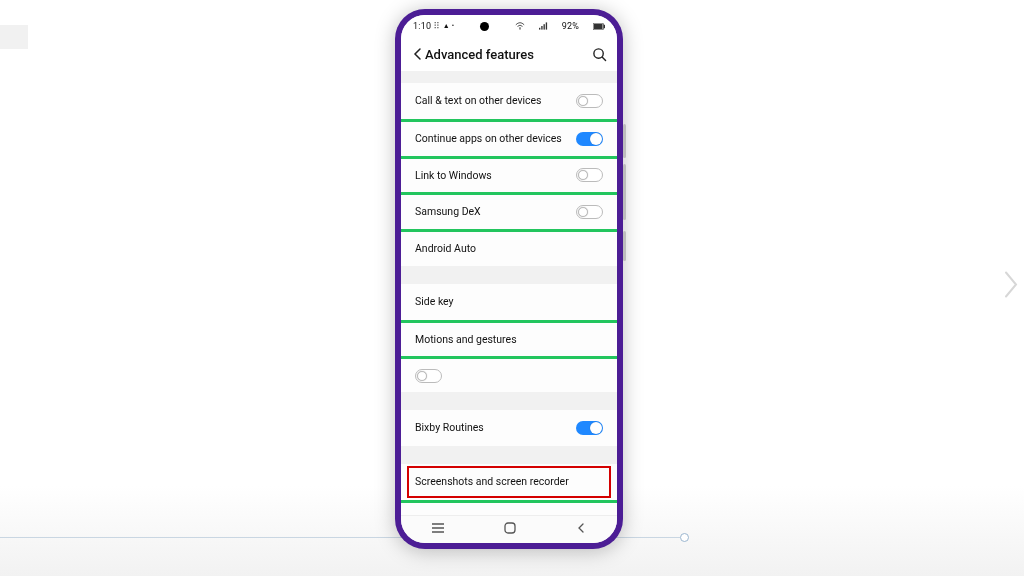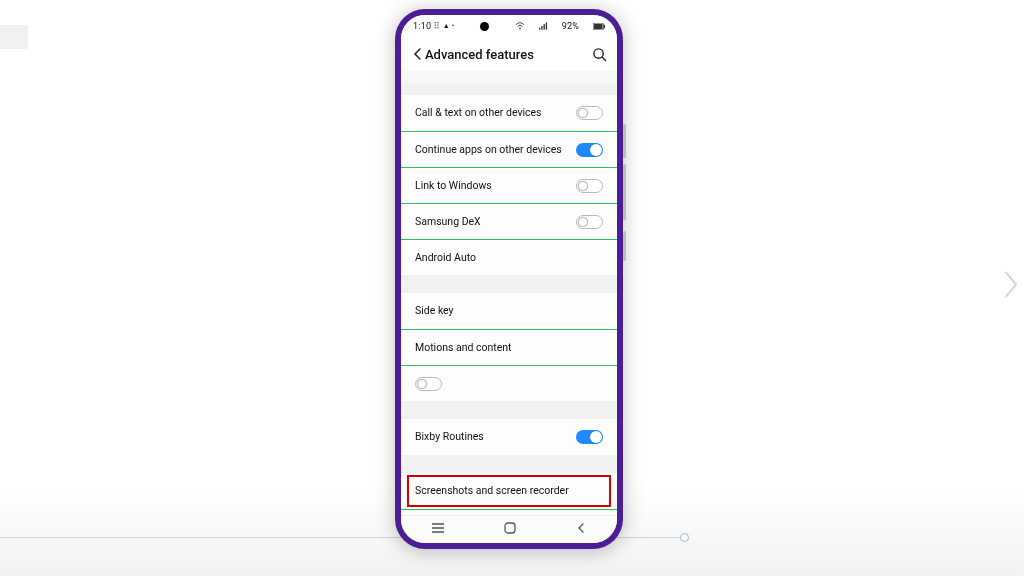--- a/index.html
+++ b/index.html
@@ -22,24 +22,24 @@
   .status-right { display: flex; align-items: center; gap: 14px; }
   .status-left { display: flex; align-items: center; gap: 2px; }
   .status-left .dots { color: #666; letter-spacing: 1px; }
   .wifi-icon, .sig-icon, .batt-icon { display: inline-block; }
   .batt-icon svg, .wifi-icon svg, .sig-icon svg { display: block; }
 
   .appbar { height: 34px; background: #fff; display: flex; align-items: center; padding: 0 10px; gap: 0; }
   .appbar-title { font-size: 13px; font-weight: 500; color: #111; flex: 1; }
   .back-chevron, .search-glass { display: flex; align-items: center; justify-content: center; }
 
-  .content { flex: 1; overflow: hidden; background: #f3f3f3; margin-top: 12px; }
+  .content { flex: 1; overflow: hidden; background: #f3f3f3; }
   .group { background: #fdfdfd; }
   .row { min-height: 36px; display: flex; align-items: center; justify-content: space-between; padding: 0 14px; background: #fdfdfd; }
-  .row + .row { border-top: 1px solid #22c55e; }
+  .row + .row { border-top: 3px solid #22c55e; }
   .row-label { font-size: 10.5px; color: #111; line-height: 1.3; padding: 10px 0; padding-right: 6px; }
   .spacer { height: 18px; background: #f1f1f1; }
   .spacer-sm { height: 12px; background: #f1f1f1; }
   .highlight { position: relative; }
   .highlight::after { content: ""; position: absolute; left: 6px; right: 6px; top: 2px; bottom: 2px; border: 2px solid #d40000; pointer-events: none; }
 
   .toggle { position: relative; width: 27px; height: 14px; border-radius: 8px; flex-shrink: 0; }
   .toggle .knob { position: absolute; width: 12px; height: 12px; border-radius: 50%; top: 1px; background: #fff; box-shadow: 0 0 1px rgba(0,0,0,.3); }
   .toggle.off { background: #fff; border: 1px solid #bbb; }
   .toggle.off .knob { left: 1px; background: #fff; border: 1px solid #bbb; width: 10px; height: 10px; }
@@ -147,21 +147,21 @@
             <span class="row-label">Android Auto</span>
           </div>
         </div>
 
         <div class="spacer"></div>
         <div class="group">
           <div class="row">
             <span class="row-label">Side key</span>
           </div>
           <div class="row">
-            <span class="row-label">Motions and content</span>
+            <span class="row-label">Motions and gestures</span>
           </div>
           <div class="row">
             <span class="toggle off">
                 <span class="knob"></span>
               </span>
           </div>
         </div>
 
         <div class="spacer"></div>
         <div class="group">

